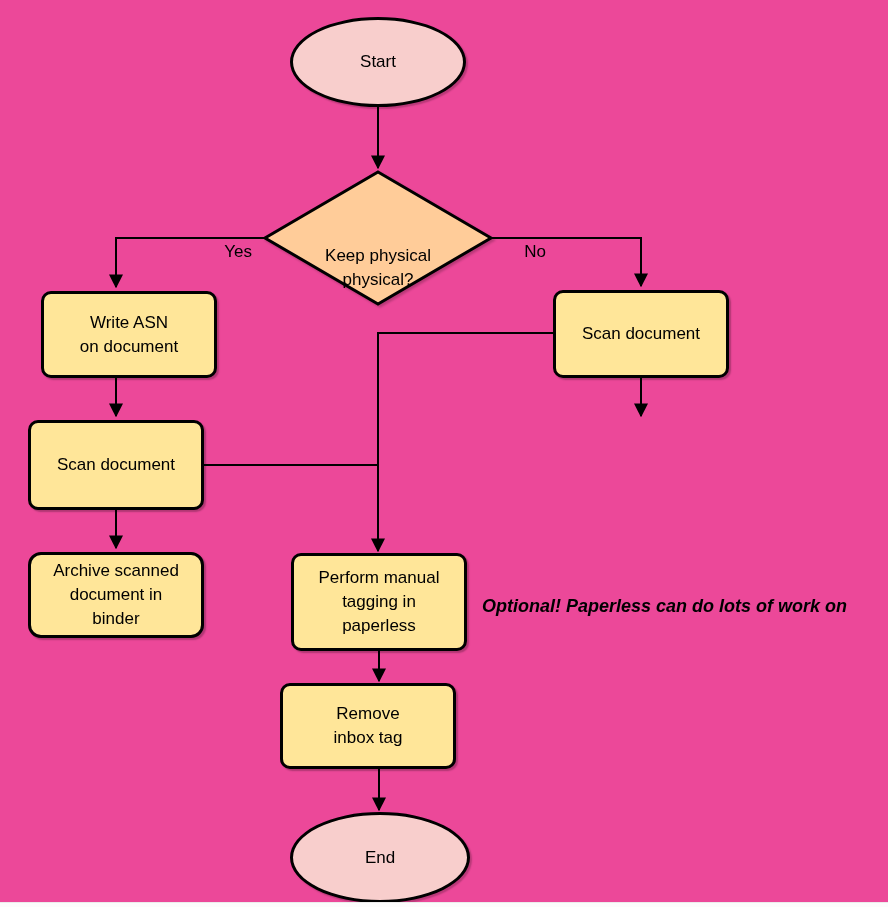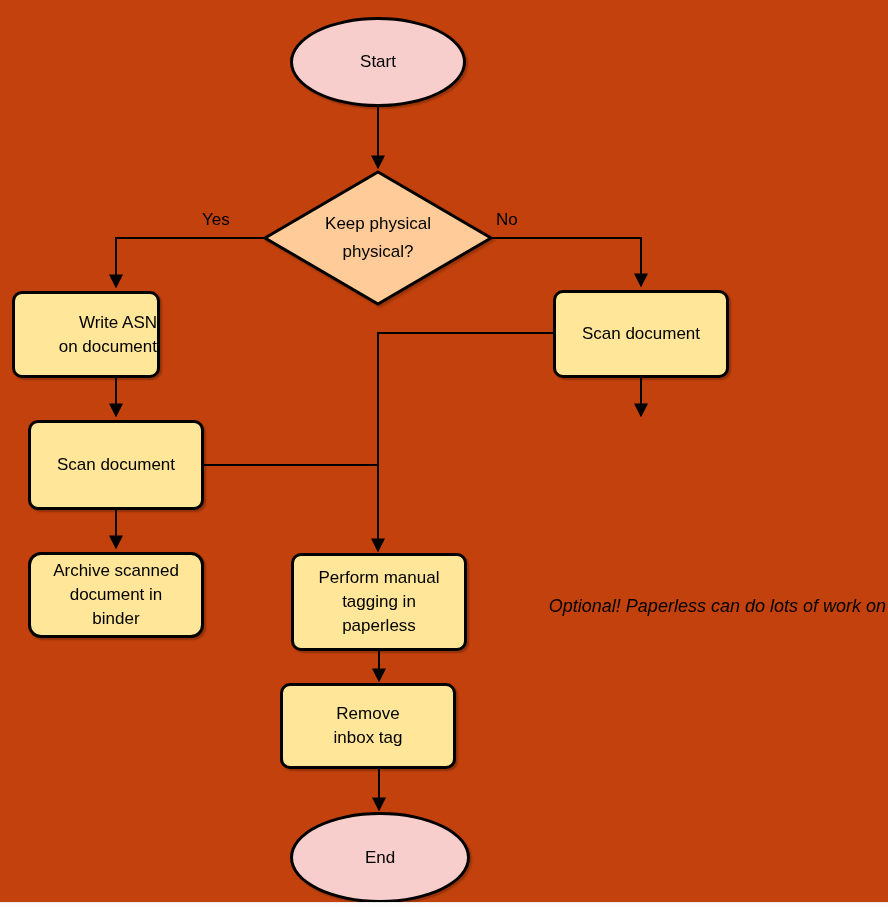--- a/index.html
+++ b/index.html
@@ -1,20 +1,20 @@
 <!DOCTYPE html>
 <html style="--terminal-fill: #F8CECC; --decision-fill: #FFCC99; --process-fill: #FFE699; --stroke: #000000;"><head>
 <meta charset="utf-8">
 <style>
   html, body { margin: 0; padding: 0; background: #ffffff; }
   #canvas {
     position: relative;
     width: 888px;
     height: 907px;
-    background: #c2410c;
+    background: #ec4899;
     overflow: hidden;
     font-family: "Liberation Sans", sans-serif;
     color: #000;
   }
   #connectors {
     position: absolute;
     left: 0; top: 0;
     width: 888px; height: 907px;
   }
   .edge {
@@ -50,37 +50,40 @@
     background: var(--terminal-fill, #F8CECC);
     border: 3px solid var(--stroke, #000);
     border-radius: 50%;
     box-shadow: 2px 2px 1.5px rgba(0,0,0,0.22);
   }
   .decision-text {
     position: absolute;
     display: flex;
     flex-direction: column;
     align-items: center;
-    justify-content: space-between;
+    justify-content: flex-start;
     text-align: center;
     font-size: 17px;
     line-height: 24px;
+    margin-top: 32px;
   }
   .edge-label {
     position: absolute;
     font-size: 17px;
     line-height: 20px;
-    text-align: left;
+    text-align: right;
+    margin-top: 32px;
   }
   .side-note {
     position: absolute;
     font-style: italic;
     font-size: 18px;
     line-height: 27px;
-    text-align: right;
+    text-align: left;
+    font-weight: bold;
   }
   .bottom-divider {
     position: absolute;
     left: 0;
     top: 902px;
     width: 888px;
     height: 1px;
     background: #ececec;
   }
   .bottom-strip {
@@ -124,21 +127,21 @@
 
   <div class="decision-text" style="left:288px; top:212px; width:180px; height:52px;">
     <div>Keep physical</div>
     <div>physical?</div>
   </div>
 
   <div class="edge-label" style="left:202px; top:210px; width:50px;">Yes</div>
 
   <div class="edge-label" style="left:496px; top:210px; width:50px;">No</div>
 
-  <div class="node process" style="left:12px; top:291px; width:148px; height:87px;align-items:flex-end;">
+  <div class="node process" style="left:41px; top:291px; width:176px; height:87px;">
     <div>Write ASN</div>
     <div>on document</div>
   </div>
 
   <div class="node process" style="left:28px; top:420px; width:176px; height:90px;">
     <div>Scan document</div>
   </div>
 
   <div class="node process" style="left:28px; top:552px; width:176px; height:86px;border-radius:13px;">
     <div>Archive scanned</div>

